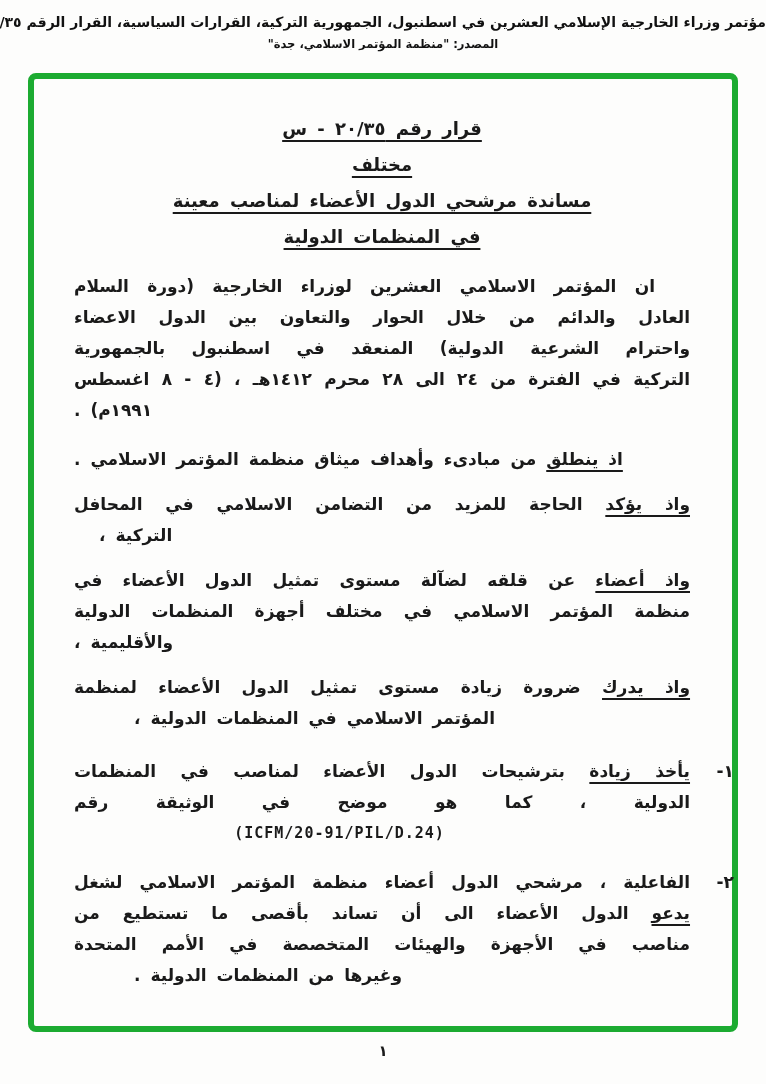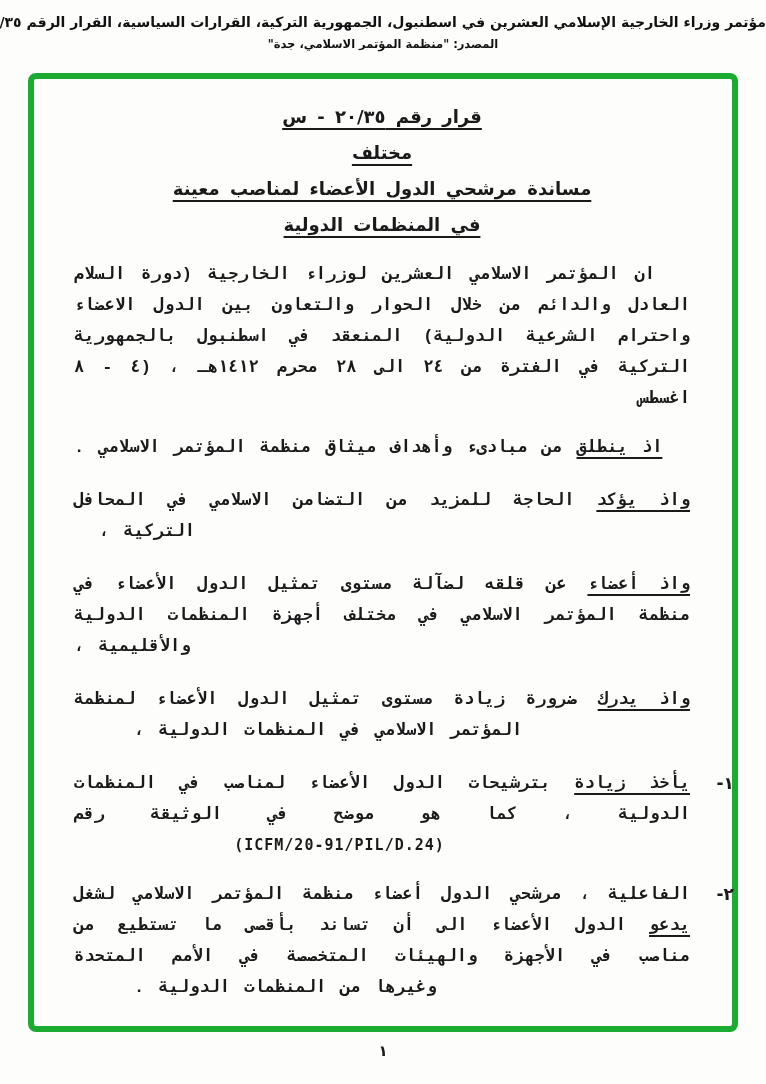--- a/index.html
+++ b/index.html
@@ -24,36 +24,36 @@
   .greenbox {
     position: absolute; left: 28px; top: 73px;
     width: 710px; height: 959px;
     border: 6px solid #1cab31; border-radius: 8px;
     box-sizing: border-box;
     pointer-events: none;
   }
   
   .content {
     position: absolute; left: 34px; top: 79px; width: 698px;
-    box-sizing: border-box; padding: 0 42px 0 40px;
+    box-sizing: border-box; padding: 12px 42px 0 40px;
     font-weight: bold; font-size: 17px; word-spacing: 4px;
   }
   .title-block { padding-top: 20px; text-align: center; }
   .title-line {
     line-height: 36px; font-size: 18px;
     text-decoration: underline; text-underline-offset: 5px;
     text-decoration-thickness: 1.5px;
   }
-  .line { line-height: 31px; font-family: Liberation Mono, monospace; }
+  .line { line-height: 31px; }
   .jl { text-align: justify; text-align-last: justify; }
   .ll { text-align: left; text-align-last: left; }
   .il25 { padding-left: 0; padding-right: 0; margin-left: 0; padding-left: 25px; }
   .il60 { padding-left: 60px; }
   .ind { text-indent: 35px; }
-  .para { margin-top: 22px; }
+  .para { margin-top: 14px; }
   .p1 { margin-top: 16px; }
   .p2 { margin-top: 18px; }
   .lead { text-decoration: underline; text-underline-offset: 5px; text-decoration-thickness: 1.5px; }
   .item { margin-top: 22px; position: relative; }
   .item.second { margin-top: 18px; }
   .inum { position: absolute; right: -44px; top: 0; line-height: 31px; }
   .refline {
     direction: ltr; text-align: center; padding-right: 85px;
     font-family: "DejaVu Sans Mono", monospace;
     font-size: 15px; letter-spacing: 1px; line-height: 31px; font-weight: bold;
@@ -82,20 +82,21 @@
       <div class="title-line">مختلف</div>
       <div class="title-line">مساندة مرشحي الدول الأعضاء لمناصب معينة</div>
       <div class="title-line">في المنظمات الدولية</div>
     </div>
 
     <div class="para p1">
       <div class="line jl ind">ان المؤتمر الاسلامي العشرين لوزراء الخارجية (دورة السلام</div>
       <div class="line jl">العادل والدائم من خلال الحوار والتعاون بين الدول الاعضاء</div>
       <div class="line jl">واحترام الشرعية الدولية) المنعقد في اسطنبول بالجمهورية</div>
       <div class="line jl">التركية في الفترة من ٢٤ الى ٢٨ محرم ١٤١٢هـ ، (٤ - ٨ اغسطس</div>
+      <div class="line ll">١٩٩١م) .</div>
     </div>
 
     <div class="para p2">
       <div class="line ll"><span class="lead">اذ ينطلق</span> <span>من مبادىء وأهداف ميثاق منظمة المؤتمر الاسلامي .</span></div>
     </div>
 
     <div class="para">
       <div class="line jl"><span class="lead">واذ يؤكد</span> <span>الحاجة للمزيد من التضامن الاسلامي في المحافل</span></div>
       <div class="line ll il25">التركية ،</div>
     </div>

